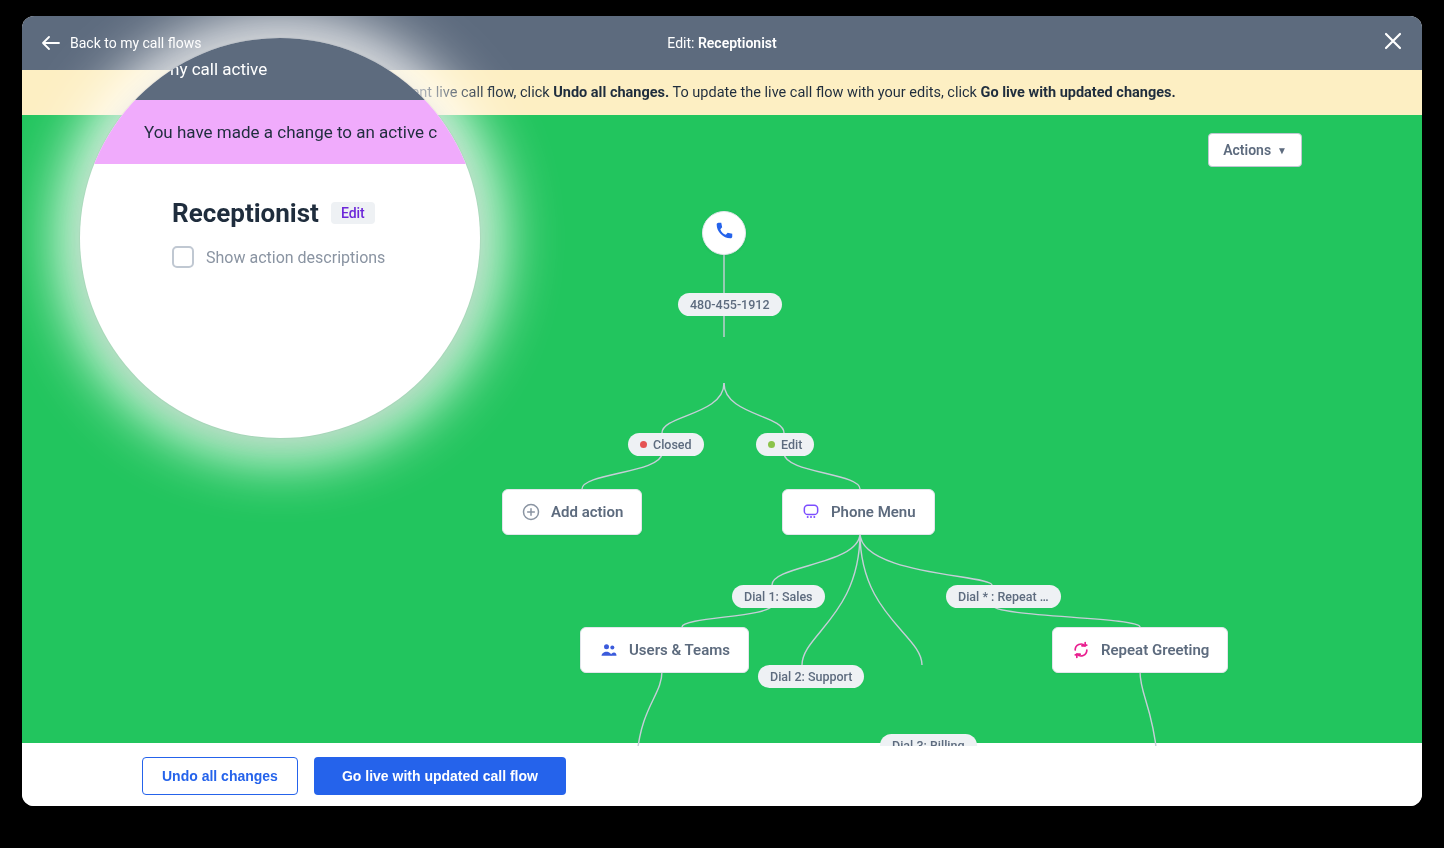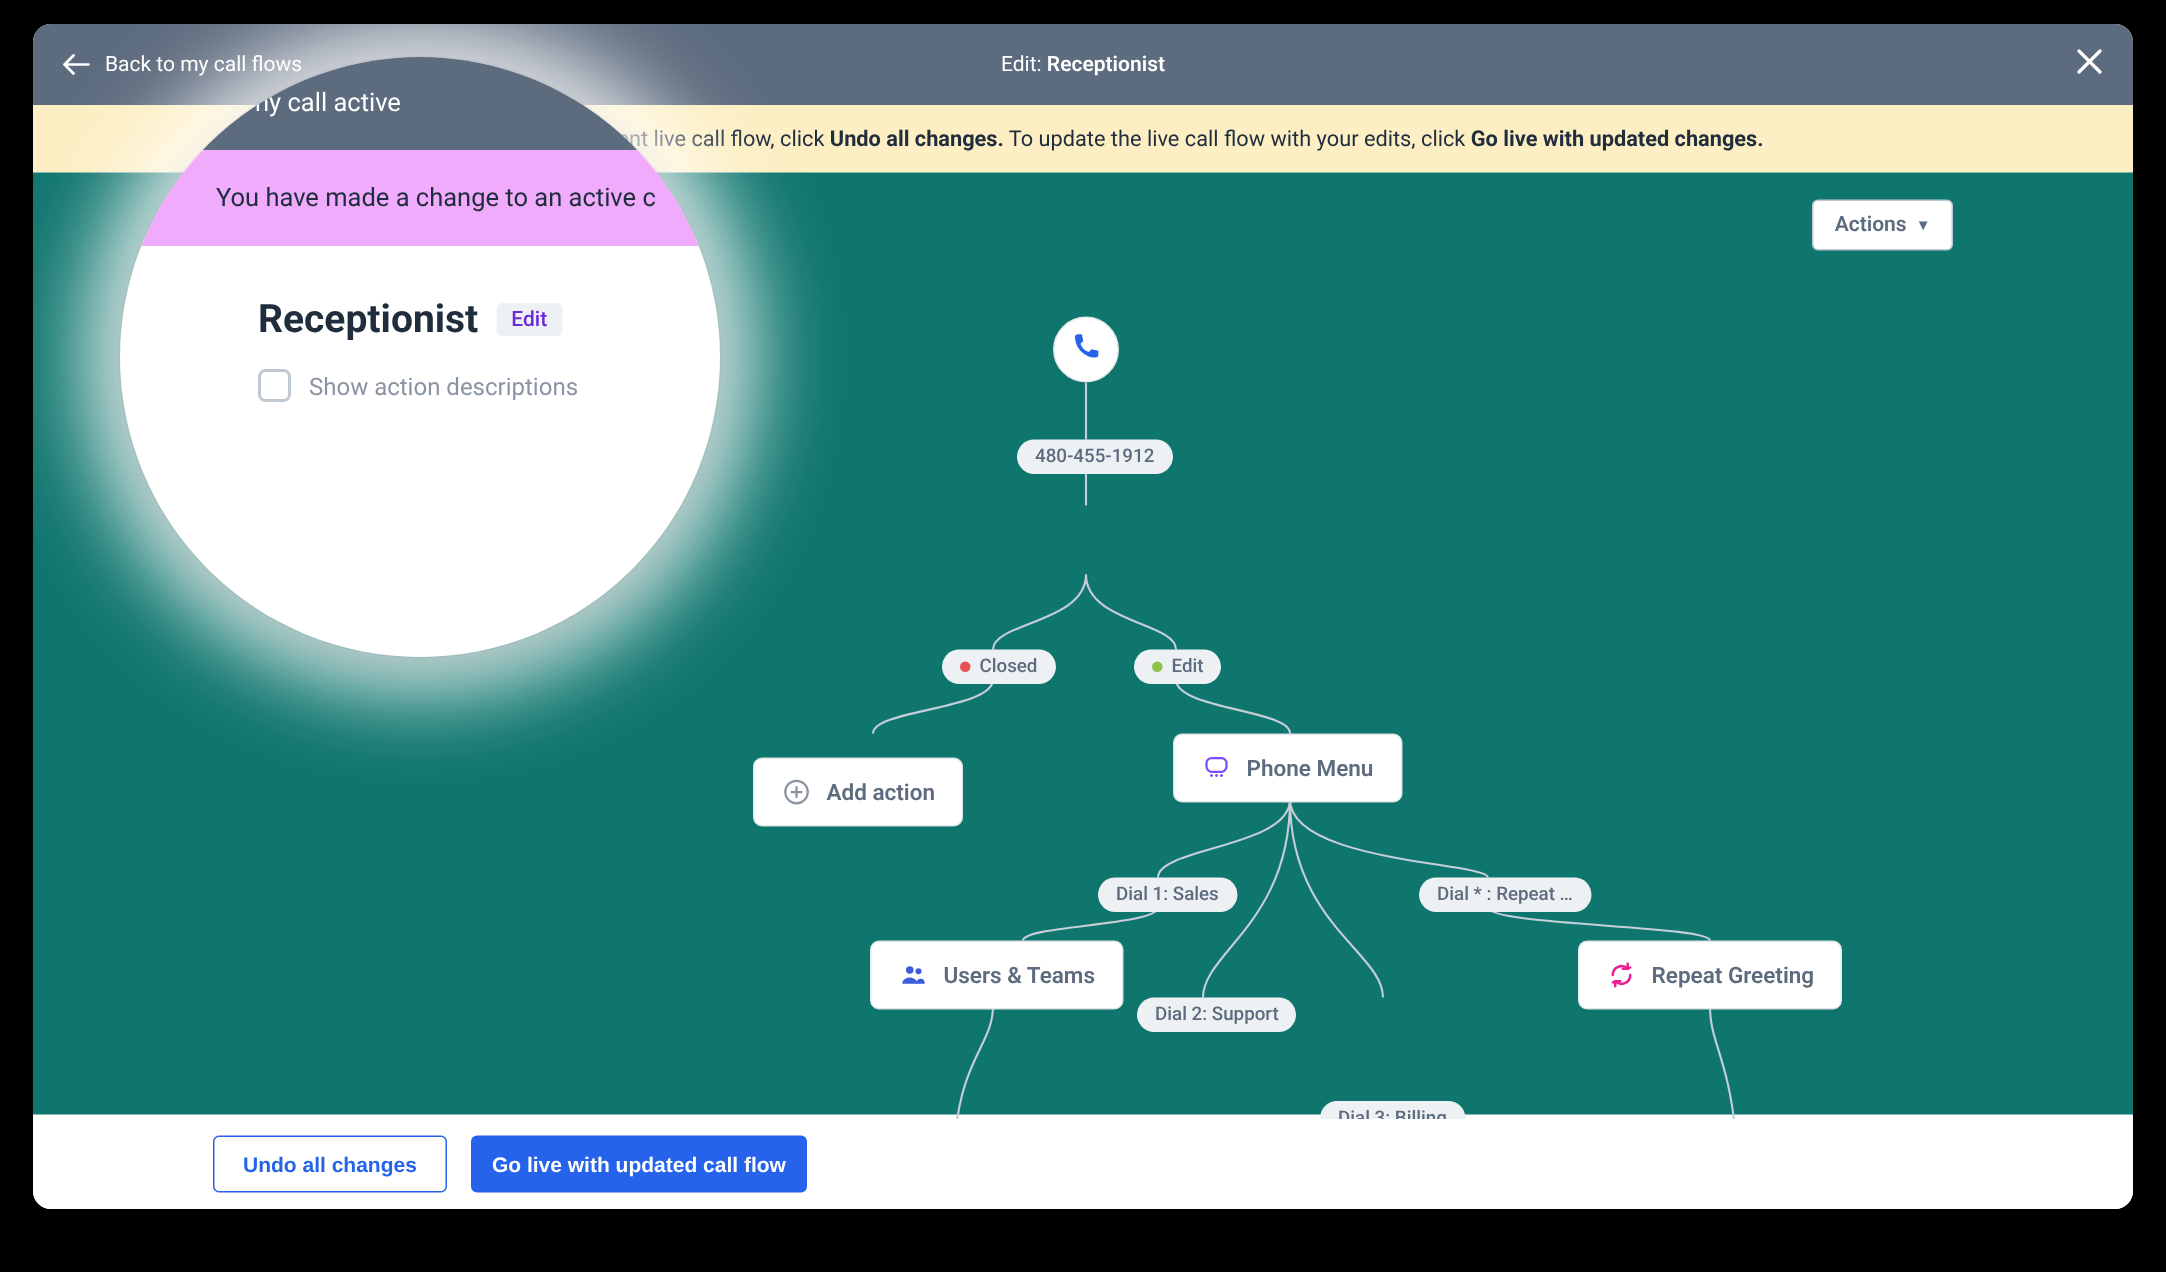--- a/index.html
+++ b/index.html
@@ -15,21 +15,21 @@
   }
   .back-link { display: flex; align-items: center; gap: 10px; font-size: 14px; cursor: pointer; }
   .back-arrow { display: inline-flex; }
   .header-title { position: absolute; left: 50%; transform: translateX(-50%); font-size: 14px; }
   .header-title b { font-weight: 600; }
   .close-btn { position: absolute; right: 20px; top: 50%; transform: translateY(-50%); cursor: pointer; }
   .banner {
     background: #fdefc3; color: #1f2d3d; padding: 14px 24px; font-size: 14.5px; text-align: center;
   }
   .banner b { font-weight: 700; }
-  .content { position: relative; height: calc(100% - 54px - 48px - 60px); background: #0f766e; }
+  .content { position: relative; height: calc(100% - 54px - 48px - 60px); background: #22c55e; }
 
   .actions-dropdown {
     position: absolute; right: 120px; top: 18px; border: 1px solid #c0c8d2; border-radius: 4px;
     padding: 8px 14px; font-size: 14px; font-weight: 600; color: #5d6b7e; display: flex;
     align-items: center; gap: 6px; cursor: pointer; background: #fff;
   }
   .actions-dropdown .tri { font-size: 10px; }
 
   
   .canvas { position: absolute; inset: 0; }
@@ -87,21 +87,21 @@
   .footer {
     position: absolute; bottom: 0; left: 0; right: 0; height: 60px; background: #fff;
     display: flex; align-items: center; gap: 16px; padding-left: 120px;
   }
   .btn-secondary {
     border: 1.5px solid #2563eb; color: #2563eb; background: #fff; border-radius: 4px;
     padding: 10px 19px; font-size: 14px; font-weight: 600; cursor: pointer;
   }
   .btn-primary {
     border: none; background: #2563eb; color: #fff; border-radius: 4px;
-    padding: 11px 14px; font-size: 14px; font-weight: 600; cursor: pointer;
+    padding: 11px 28px; font-size: 14px; font-weight: 600; cursor: pointer;
   }
 
   svg.connector { position: absolute; pointer-events: none; }
   .connector path { stroke: #c6ced8; stroke-width: 1.4; fill: none; }
 </style>
 </head>
 <body>
 
 <div class="window">
 
@@ -179,21 +179,21 @@
 
       <div class="pill" style="left:606px; top:318px;">
         <span class="dot red"></span>
         <span>Closed</span>
       </div>
       <div class="pill" style="left:734px; top:318px;">
         <span class="dot green"></span>
         <span>Edit</span>
       </div>
 
-      <div class="node" style="left:480px; top:390px;">
+      <div class="node" style="left:480px; top:374px;">
         <span class="ico">
           <svg width="20" height="20" viewBox="0 0 24 24">
               <circle cx="12" cy="12" r="9" stroke="#8a94a2" stroke-width="1.8" fill="none"></circle>
               <path d="M12 8v8M8 12h8" stroke="#8a94a2" stroke-width="1.8" stroke-linecap="round"></path>
             </svg>
         </span>
         <span>Add action</span>
       </div>
 
       <div class="node" style="left:760px; top:374px;">

